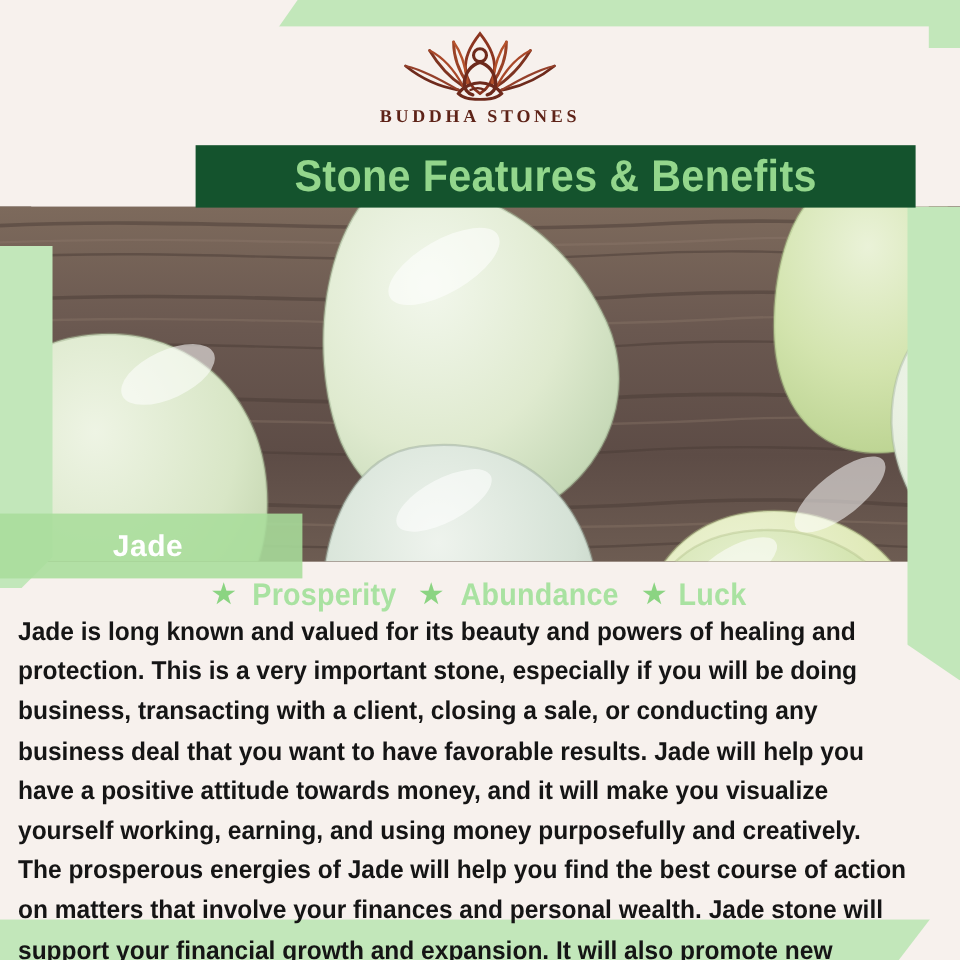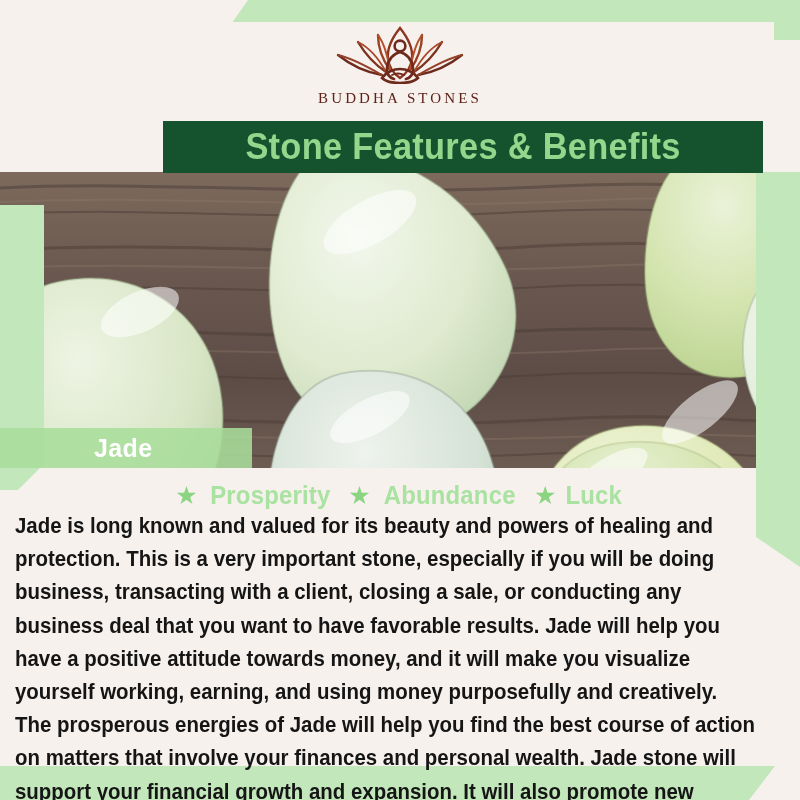--- a/index.html
+++ b/index.html
@@ -42,21 +42,21 @@
     display:flex;flex-direction:column;align-items:center;justify-content:flex-start;
   }
   .header-plate{
     position:absolute;left:26px;top:22px;width:748px;height:150px;
     background:#F7F1ED;z-index:-1;
   }
   .logo-wrap{margin-top:22px;display:flex;flex-direction:column;align-items:center;}
   .logo-mark{width:136px;height:62px;display:block;}
   .brand-name{
     margin-top:6px;font-family:"Liberation Serif","DejaVu Serif",serif;
-    font-size:15px;letter-spacing:3.1px;color:#5E2318;font-weight:400;
+    font-size:15px;letter-spacing:3.1px;color:#5E2318;font-weight:700;
     white-space:nowrap;
     text-align:center;
   }
 
   
   .title-band{
     position:absolute;left:163px;top:121px;width:600px;height:52px;
     background:#14532d;z-index:5;
     display:flex;align-items:center;justify-content:center;
   }
@@ -68,21 +68,21 @@
 
   
   .photo{
     position:absolute;left:0;top:172px;width:800px;height:296px;
     overflow:hidden;z-index:2;background:#6c5a4e;
   }
   .photo svg{display:block;width:800px;height:296px;}
 
   
   .jade-band{
-    position:absolute;left:0;top:428px;width:252px;height:40px;
+    position:absolute;left:0;top:428px;width:252px;height:54px;
     background:rgba(168,221,155,0.88);z-index:5;
     display:flex;align-items:center;
   }
   .jade-text{
     margin-left:94px;color:#FFFFFF;font-size:25px;font-weight:700;
     letter-spacing:0.4px;
   }
 
   
   .keywords{

